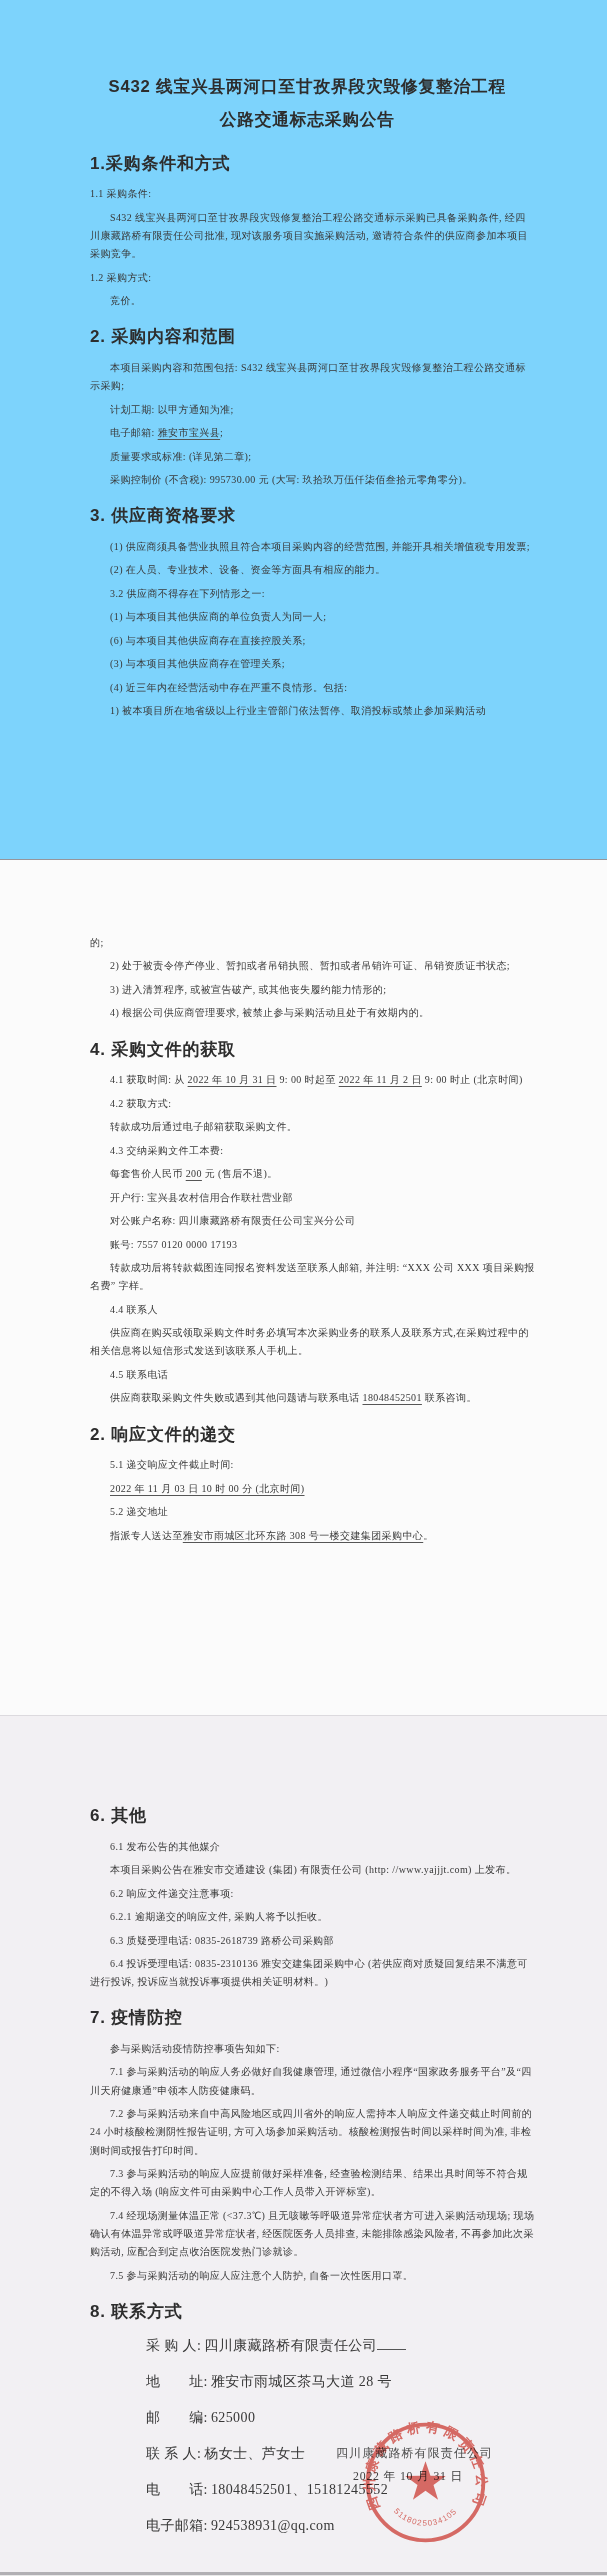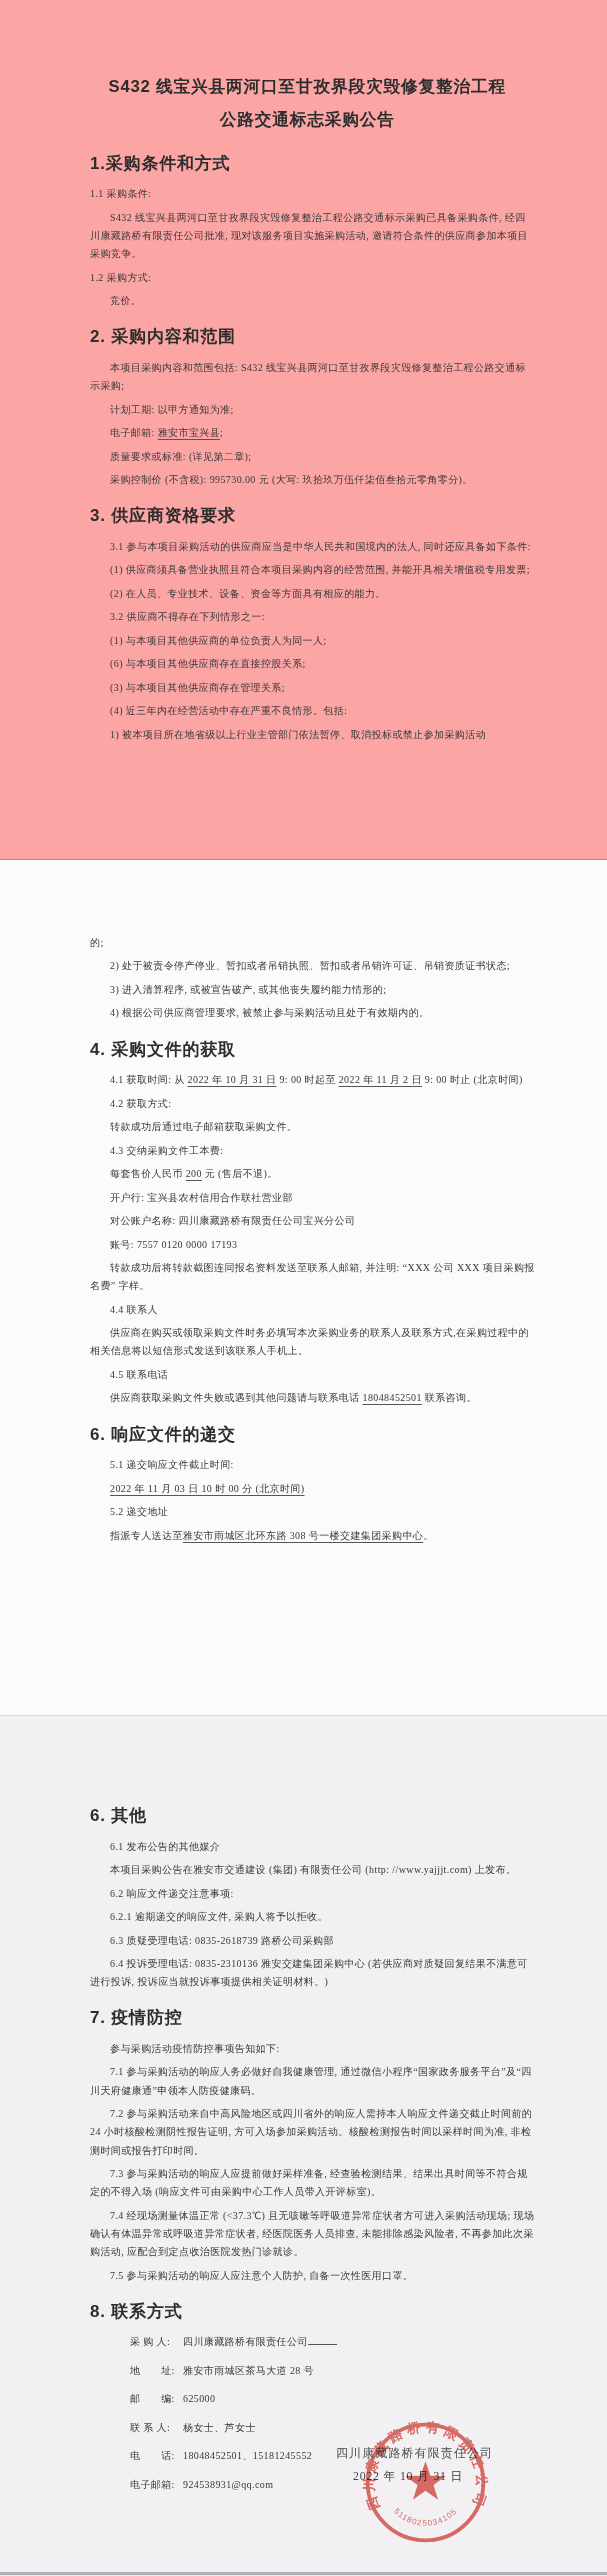--- a/index.html
+++ b/index.html
@@ -1,28 +1,28 @@
 <!DOCTYPE html>
 <html style="font-size:12px"><head>
 <meta charset="utf-8">
 <style>
   html,body{margin:0;padding:0;}
   body{width:607px;background:#e9e9e9;font-family:"Liberation Serif",serif;color:#383838;}
   .page{box-sizing:border-box;width:607px;overflow:hidden;position:relative;}
-  #page-1{height:859px;background:#fca5a5;padding:70px 72px 0 90px;}
+  #page-1{height:859px;background:#7dd3fc;padding:70px 72px 0 90px;}
   #page-2{height:856px;background:#fbfbfb;border-top:0.8px solid #97959a;padding:74px 72px 0 90px;}
   #page-3{height:860px;background:#f2f0f3;border-top:0.8px solid #dcdade;padding:73px 72px 0 90px;}
   .doc-title{font-family:"Liberation Sans",sans-serif;font-weight:bold;font-size:16.7px;line-height:2.0;
     text-align:center;color:#2d2d2d;letter-spacing:0.8px;margin:0 0 12px -10.6px;}
   .sec{font-family:"Liberation Sans",sans-serif;font-weight:bold;font-size:17px;color:#2d2d2d;
     letter-spacing:0.8px;margin:15px 0 10.6px 0;}
   .p{font-size:10px;line-height:1.82;letter-spacing:0.4px;margin:0 0 5.3px 0;text-indent:2em;}
   .flush{text-indent:0;}
   .u{text-decoration:underline;text-underline-offset:3px;text-decoration-color:#555;}
-  .crow{font-size:10px;line-height:1.85;letter-spacing:0.4px;margin:0 0 10px 0;text-indent:2em;}
+  .crow{font-size:14px;line-height:1.85;letter-spacing:0.4px;margin:0 0 10px 0;text-indent:2em;}
   .clabel{display:inline-block;min-width:70px;white-space:pre;}
   .cval{margin-left:3px;}
   .blank-line{display:inline-block;width:29px;height:1em;border-bottom:1.1px solid #555;vertical-align:baseline;}
   .sig-company{position:absolute;left:336px;top:729px;font-size:12px;letter-spacing:1.1px;color:#4c4c4c;}
   .sig-date{position:absolute;left:353px;top:753px;font-size:11.8px;letter-spacing:0.8px;color:#414141;}
   .stamp{position:absolute;left:357px;top:698px;opacity:0.85;mix-blend-mode:multiply;}
   .stamp-ring{fill:none;stroke:#dc574e;stroke-width:5;}
   .stamp-star{fill:#dc574e;}
   .stamp-text{font-size:17.5px;letter-spacing:6px;fill:#dc574e;font-family:"Liberation Serif",serif;font-weight:bold;}
   .stamp-num{font-size:10.5px;letter-spacing:1.5px;fill:#dc574e;font-family:"Liberation Sans",sans-serif;}
@@ -44,21 +44,20 @@
   <p class="p">竞价。</p>
 
   <div class="sec">2. 采购内容和范围</div>
   <p class="p">本项目采购内容和范围包括: S432 线宝兴县两河口至甘孜界段灾毁修复整治工程公路交通标示采购;</p>
   <p class="p">计划工期: 以甲方通知为准;</p>
   <p class="p"><span>电子邮箱: </span><span class="u">雅安市宝兴县</span><span>;</span></p>
   <p class="p">质量要求或标准: (详见第二章);</p>
   <p class="p">采购控制价 (不含税): 995730.00 元 (大写: 玖拾玖万伍仟柒佰叁拾元零角零分)。</p>
 
   <div class="sec">3. 供应商资格要求</div>
-  <p class="p">3.1 参与本项目采购活动的供应商应当是中华人民共和国境内的法人, 同时还应具备如下条件:</p>
   <p class="p">(1) 供应商须具备营业执照且符合本项目采购内容的经营范围, 并能开具相关增值税专用发票;</p>
   <p class="p">(2) 在人员、专业技术、设备、资金等方面具有相应的能力。</p>
   <p class="p">3.2 供应商不得存在下列情形之一:</p>
   <p class="p">(1) 与本项目其他供应商的单位负责人为同一人;</p>
   <p class="p">(6) 与本项目其他供应商存在直接控股关系;</p>
   <p class="p">(3) 与本项目其他供应商存在管理关系;</p>
   <p class="p">(4) 近三年内在经营活动中存在严重不良情形。包括:</p>
   <p class="p">1) 被本项目所在地省级以上行业主管部门依法暂停、取消投标或禁止参加采购活动</p>
 </div>
 
@@ -76,21 +75,21 @@
   <p class="p"><span>每套售价人民币 </span><span class="u">200</span><span> 元 (售后不退)。</span></p>
   <p class="p">开户行: 宝兴县农村信用合作联社营业部</p>
   <p class="p">对公账户名称: 四川康藏路桥有限责任公司宝兴分公司</p>
   <p class="p">账号: 7557 0120 0000 17193</p>
   <p class="p">转款成功后将转款截图连同报名资料发送至联系人邮箱, 并注明: “XXX 公司 XXX 项目采购报名费” 字样。</p>
   <p class="p">4.4 联系人</p>
   <p class="p">供应商在购买或领取采购文件时务必填写本次采购业务的联系人及联系方式,在采购过程中的相关信息将以短信形式发送到该联系人手机上。</p>
   <p class="p">4.5 联系电话</p>
   <p class="p"><span>供应商获取采购文件失败或遇到其他问题请与联系电话 </span><span class="u">18048452501</span><span> 联系咨询。</span></p>
 
-  <div class="sec">6. 响应文件的递交</div>
+  <div class="sec">2. 响应文件的递交</div>
   <p class="p">5.1 递交响应文件截止时间:</p>
   <p class="p"><span class="u">2022 年 11 月 03 日 10 时 00 分 (北京时间)</span></p>
   <p class="p">5.2 递交地址</p>
   <p class="p"><span>指派专人送达至</span><span class="u">雅安市雨城区北环东路 308 号一楼交建集团采购中心</span><span>。</span></p>
 </div>
 
 <div class="page" id="page-3">
   <div class="sec">6. 其他</div>
   <p class="p">6.1 发布公告的其他媒介</p>
   <p class="p">本项目采购公告在雅安市交通建设 (集团) 有限责任公司 (http: //www.yajjjt.com) 上发布。</p>

